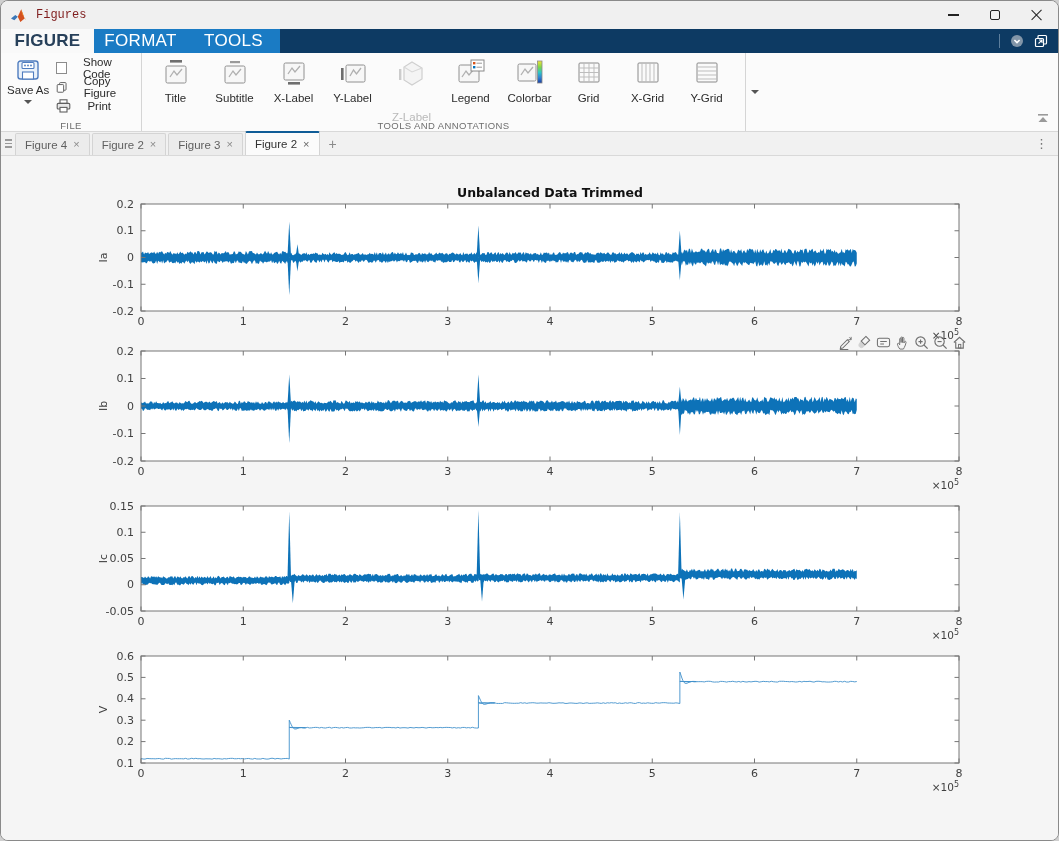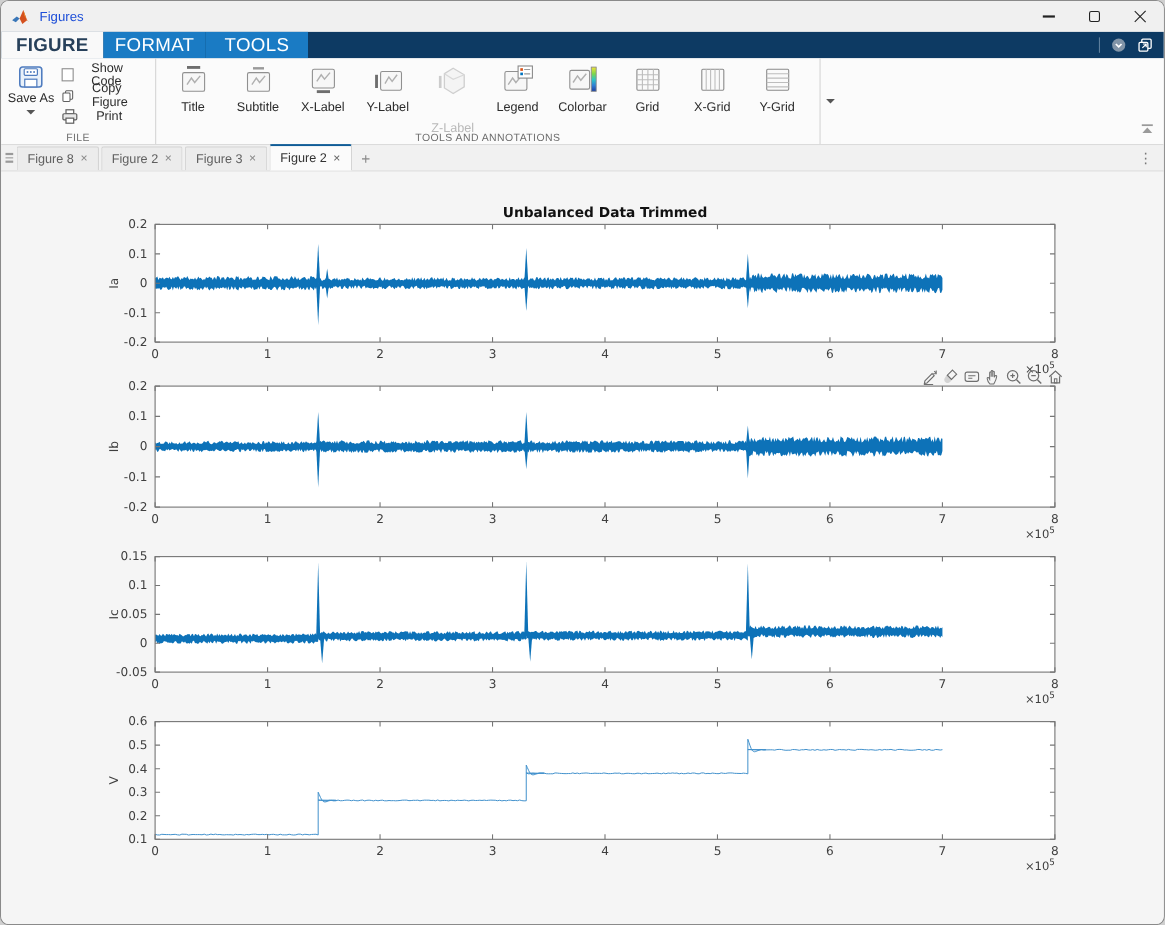--- a/index.html
+++ b/index.html
@@ -3,21 +3,21 @@
 <meta charset="utf-8">
 <style>
   * { margin:0; padding:0; box-sizing:border-box; }
   html,body { background:#cfcfcf; font-family:"Liberation Sans","DejaVu Sans",sans-serif; }
   .window { width:1059px; height:841px; background:#f5f5f5; border:1px solid #8a8a8a;
             border-radius:8px; overflow:hidden; position:relative; }
 
   
   .titlebar { height:28px; background:#f0f0f0; display:flex; align-items:center; }
   .titlebar .logo { width:17px; height:15px; margin-left:10px; }
-  .titlebar .title { font-size:12px; color:#1d4ed8; margin-left:8px; }
+  .titlebar .title { font-size:12px; color:#7f1d1d; margin-left:8px;font-family:Liberation Mono, monospace; }
   .win-controls { margin-left:auto; display:flex; height:100%; }
   .win-btn { width:42px; height:100%; display:flex; align-items:center; justify-content:center; cursor:pointer; }
   .minimize-bar { width:11px; height:1.4px; background:#222; }
   .maximize-box { width:10px; height:10px; border:1.4px solid #222; border-radius:2px; }
   .close-x { position:relative; width:12px; height:12px; }
   .close-x::before,.close-x::after { content:""; position:absolute; left:5px; top:-1px; width:1.4px; height:14px; background:#222; }
   .close-x::before { transform:rotate(45deg); } .close-x::after { transform:rotate(-45deg); }
 
   
   .ribbon-tabs { height:24px; background:#0d3a63; display:flex; align-items:stretch; position:relative; }
@@ -277,21 +277,21 @@
     </div>
   </div>
 
   <div class="figtab-bar">
     <div class="grip">
         <i></i>
         <i></i>
         <i></i>
       </div>
     <div class="ftab">
-      <span>Figure 8</span>
+      <span>Figure 4</span>
       <span class="x">×</span>
     </div>
     <div class="ftab">
       <span>Figure 2</span>
       <span class="x">×</span>
     </div>
     <div class="ftab">
       <span>Figure 3</span>
       <span class="x">×</span>
     </div>

